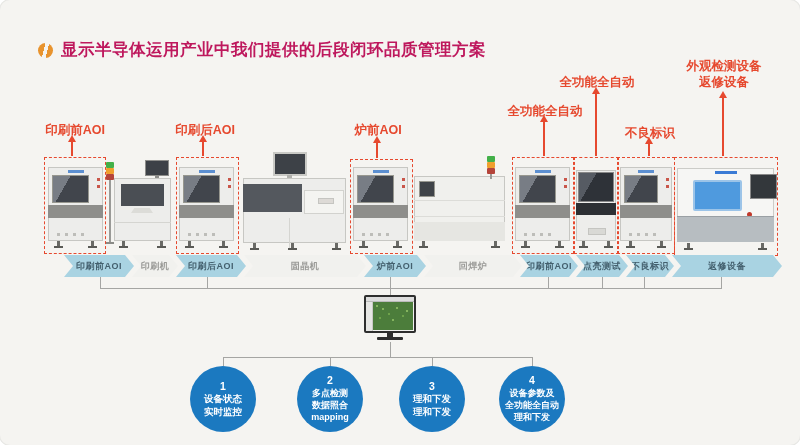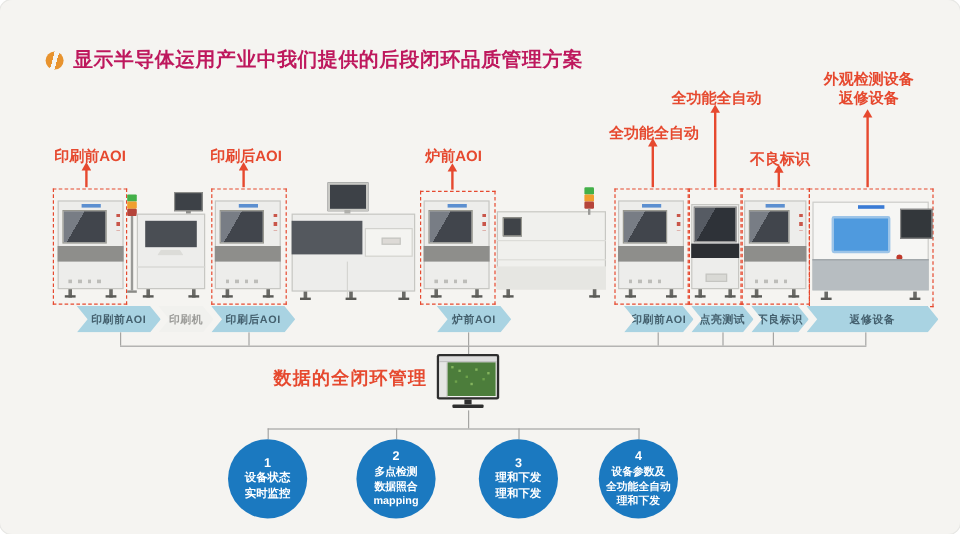--- a/index.html
+++ b/index.html
@@ -276,22 +276,28 @@
 
   <div class="chev blue" style="left:64px;width:70px;">
       <span>印刷前AOI</span>
     </div>
   <div class="chev light" style="left:132px;width:46px;">
       <span>印刷机</span>
     </div>
   <div class="chev blue" style="left:176px;width:70px;">
       <span>印刷后AOI</span>
     </div>
+  <div class="chev light" style="left:244px;width:122px;">
+      <span>固晶机</span>
+    </div>
   <div class="chev blue" style="left:364px;width:62px;">
       <span>炉前AOI</span>
+    </div>
+  <div class="chev light" style="left:424px;width:98px;">
+      <span>回焊炉</span>
     </div>
   <div class="chev blue" style="left:520px;width:58px;">
       <span>印刷前AOI</span>
     </div>
   <div class="chev blue" style="left:576px;width:52px;">
       <span>点亮测试</span>
     </div>
   <div class="chev blue" style="left:626px;width:48px;">
       <span>不良标识</span>
     </div>
@@ -302,21 +308,20 @@
   <div class="cline" style="left:100px;top:277px;width:1px;height:11px;"></div>
   <div class="cline" style="left:207px;top:277px;width:1px;height:11px;"></div>
   <div class="cline" style="left:390px;top:277px;width:1px;height:11px;"></div>
   <div class="cline" style="left:548px;top:277px;width:1px;height:11px;"></div>
   <div class="cline" style="left:602px;top:277px;width:1px;height:11px;"></div>
   <div class="cline" style="left:644px;top:277px;width:1px;height:11px;"></div>
   <div class="cline" style="left:721px;top:277px;width:1px;height:11px;"></div>
   <div class="cline" style="left:100px;top:288px;width:622px;height:1px;"></div>
   <div class="cline" style="left:390px;top:288px;width:1px;height:8px;"></div>
 
-  <div class="loop-label">数据的全闭环管理</div>
   <div class="monitor">
     <div class="mon-frame">
       <div class="mon-screen">
         <div class="mon-toolbar"></div>
           <div class="mon-side"></div>
         <div class="mon-pcb">
             <div class="mon-dot" style="left:3px;top:3px;"></div>
           </div>
       </div>
     </div>

